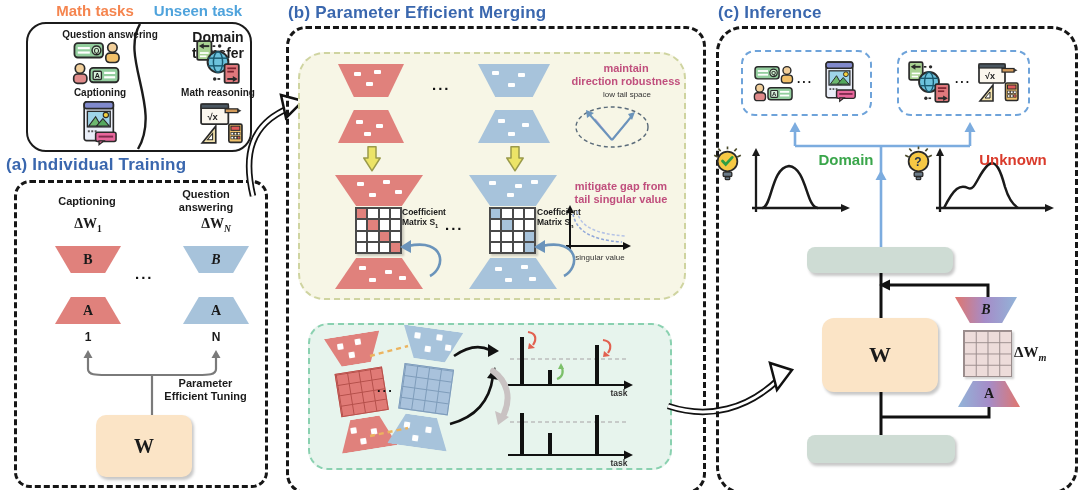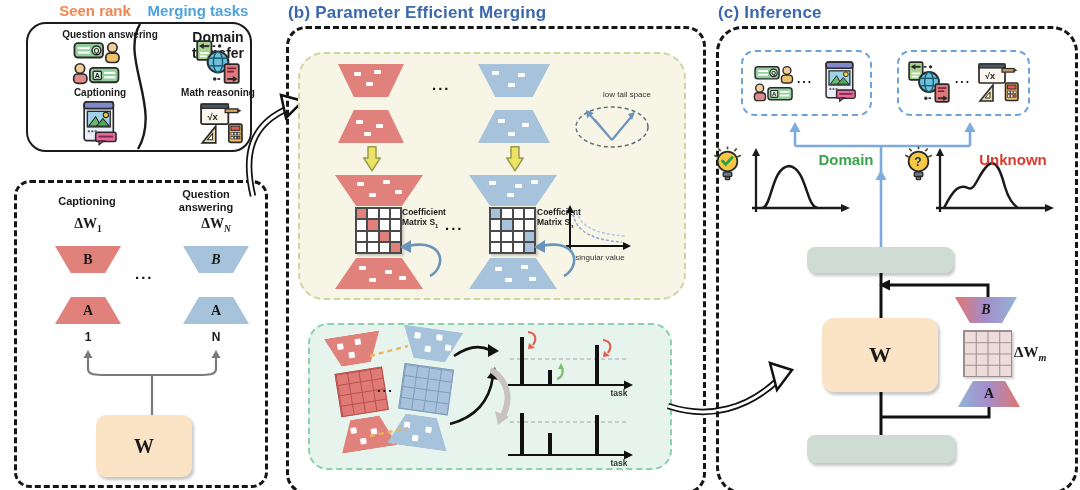--- a/index.html
+++ b/index.html
@@ -121,22 +121,22 @@
             <line x1="24" y1="2.5" x2="21.7" y2="5"></line>
         <line x1="15" y1="0.5" x2="15" y2="3.2"></line>
       </g>
       <circle cx="15" cy="15" r="9.6" fill="#f6c844" stroke="#2a2a2a" stroke-width="1.7"></circle>
       <rect x="10.8" y="25.5" width="8.4" height="4.2" rx="1" fill="#6a7a88" stroke="#2a2a2a" stroke-width="1.3"></rect>
       <rect x="12.8" y="30.2" width="4.4" height="2.6" rx="1" fill="#6a7a88" stroke="#2a2a2a" stroke-width="1.2"></rect>
     </symbol>
   </defs>
 </svg>
 
-<div class="abs lbl" style="left:50px;top:2px;width:90px;font-size:15px;color:#f5854f;">Seen rank</div>
-<div class="abs lbl" style="left:143px;top:2px;width:110px;font-size:15px;color:#4fa3dc;">Merging tasks</div>
+<div class="abs lbl" style="left:50px;top:2px;width:90px;font-size:15px;color:#f5854f;">Math tasks</div>
+<div class="abs lbl" style="left:143px;top:2px;width:110px;font-size:15px;color:#4fa3dc;">Unseen task</div>
 
 <div class="abs" style="left:26px;top:22px;width:222px;height:126px;border:2.5px solid #1b1b1b;border-radius:20px;background:#fff;">
   <svg width="222" height="126" style="position:absolute;left:0;top:0;">
     <path d="M112,0 C92,34 134,84 110,125" fill="none" stroke="#1b1b1b" stroke-width="2.4"></path>
   </svg>
   <div class="abs lbl" style="left:30px;top:5px;width:104px;font-size:10px;">Question answering</div>
   <svg class="abs" style="left:44px;top:17px;" width="50" height="44">
         <use href="#ic-qa"></use>
       </svg>
   <div class="abs lbl" style="left:22px;top:63px;width:100px;font-size:10px;">Captioning</div>
@@ -146,20 +146,21 @@
   <div class="abs lbl" style="left:145px;top:5px;width:90px;font-size:14px;">Domain transfer</div>
   <svg class="abs" style="left:167px;top:15px;" width="46" height="46">
         <use href="#ic-dom"></use>
       </svg>
   <div class="abs lbl" style="left:145px;top:63px;width:90px;font-size:10px;">Math reasoning</div>
   <svg class="abs" style="left:171px;top:77px;" width="44" height="44">
         <use href="#ic-math"></use>
       </svg>
 </div>
 
+<div class="abs ptitle" style="left:6px;top:155px;">(a) Individual Training</div>
 
 <div class="dashbox" style="left:14px;top:180px;width:248px;height:302px;">
   <div class="abs lbl" style="left:20px;top:12px;width:100px;font-size:11px;">Captioning</div>
   <div class="abs lbl" style="left:148px;top:5px;width:82px;font-size:11px;">Question answering</div>
   <div class="abs lbl serifdw" style="left:38px;top:33px;width:66px;font-size:14px;">
     <span>ΔW</span><sub>1</sub></div>
   <div class="abs lbl serifdw" style="left:166px;top:33px;width:66px;font-size:14px;">
     <span>ΔW</span><sub><i>N</i></sub></div>
 
   <div class="trap trapB red" style="left:38px;top:63px;width:66px;height:27px;">
@@ -181,20 +182,21 @@
   <svg class="abs" style="left:44px;top:166px;" width="176" height="70">
     <g stroke="#7a7a7a" stroke-width="2.2" fill="none">
       <path d="M27,20 V7"></path>
           <path d="M155,20 V7"></path>
       <path d="M27,20 C27,26 35,26 45,26 H137 C147,26 155,26 155,20"></path>
       <path d="M91,26 V70"></path>
     </g>
     <polygon points="22.5,9 27,1 31.5,9" fill="#7a7a7a"></polygon>
     <polygon points="150.5,9 155,1 159.5,9" fill="#7a7a7a"></polygon>
   </svg>
+  <div class="abs lbl" style="left:141px;top:194px;width:95px;font-size:11px;">Parameter Efficient Tuning</div>
   <div class="softbox" style="left:79px;top:232px;width:96px;height:62px;background:#fbe4c6;">
     <div class="lbl wfont" style="line-height:62px;font-size:20px;">W</div>
   </div>
 </div>
 
 <svg class="abs" style="left:233px;top:92px;" width="86" height="110">
   <path d="M20,104 C10,62 18,32 56,16" fill="none" stroke="#111" stroke-width="6.5"></path>
   <path d="M20,104 C10,62 18,32 56,16" fill="none" stroke="#fff" stroke-width="3"></path>
   <polygon points="48,3 70,9 53,26" fill="#fff" stroke="#111" stroke-width="2.5"></polygon>
 </svg>
@@ -219,20 +221,24 @@
   <span class="wd" style="left:18px;top:10px;"></span>
       <span class="wd" style="left:38px;top:14px;"></span>
       <span class="wd" style="left:26px;top:22px;"></span>
 </div>
 <div class="trap trapA blue" style="left:478px;top:110px;width:72px;height:33px;">
   <span class="wd" style="left:20px;top:9px;"></span>
       <span class="wd" style="left:44px;top:13px;"></span>
       <span class="wd" style="left:30px;top:22px;"></span>
 </div>
 
+<div class="abs lbl pink" style="left:570px;top:62px;width:112px;font-size:11px;">
+  <div>maintain</div>
+      <div>direction robustness</div>
+</div>
 <div class="abs lbl" style="left:572px;top:90px;width:110px;font-size:8px;font-weight:normal;color:#333;">low tail space</div>
 <svg class="abs" style="left:571px;top:100px;" width="82" height="52">
   <ellipse cx="41" cy="27" rx="36" ry="20" fill="none" stroke="#5a6b7a" stroke-width="1.4" stroke-dasharray="4,3"></ellipse>
   <g stroke="#b3a6dd" stroke-width="1.5" fill="none">
         <path d="M41,40 L24,19"></path>
         <path d="M41,40 L57,21"></path>
       </g>
   <g stroke="#6b94bb" stroke-width="2" fill="none">
         <path d="M41,40 L19,15"></path>
         <path d="M41,40 L60,17"></path>
@@ -300,20 +306,24 @@
   <div></div>
       <div></div>
       <div></div>
       <div class="bl"></div>
 </div>
 <div class="abs lbl" style="left:537px;top:208px;width:50px;font-size:8.5px;text-align:left;">
   <div>Coefficient</div>
   <div><span>Matrix S</span><sub>n</sub></div>
 </div>
 
+<div class="abs lbl pink" style="left:558px;top:180px;width:126px;font-size:11px;">
+  <div>mitigate gap from</div>
+      <div>tail singular value</div>
+</div>
 <svg class="abs" style="left:556px;top:204px;" width="82" height="58">
   <g stroke="#111" stroke-width="2" fill="none">
         <path d="M14,46 V6"></path>
         <path d="M10,42 H70"></path>
       </g>
   <polygon points="10,9 14,1 18,9" fill="#111"></polygon>
   <polygon points="67,38 75,42 67,46" fill="#111"></polygon>
   <path d="M17,10 C20,26 34,36 66,38" fill="none" stroke="#8fa6d9" stroke-width="1.5" stroke-dasharray="3,2"></path>
   <path d="M21,7 C24,22 38,30 70,32" fill="none" stroke="#b6c4e6" stroke-width="1.5" stroke-dasharray="3,2"></path>
   <text x="44" y="56" font-size="8" text-anchor="middle" fill="#333">singular value</text>

